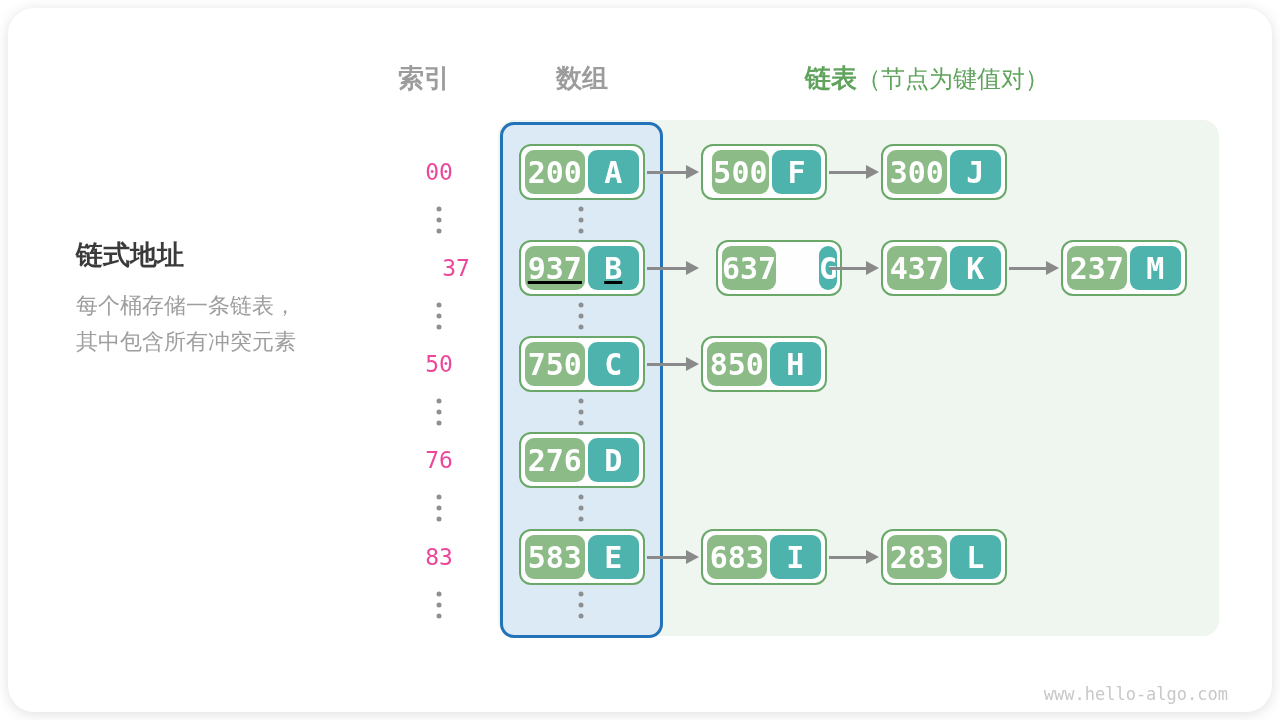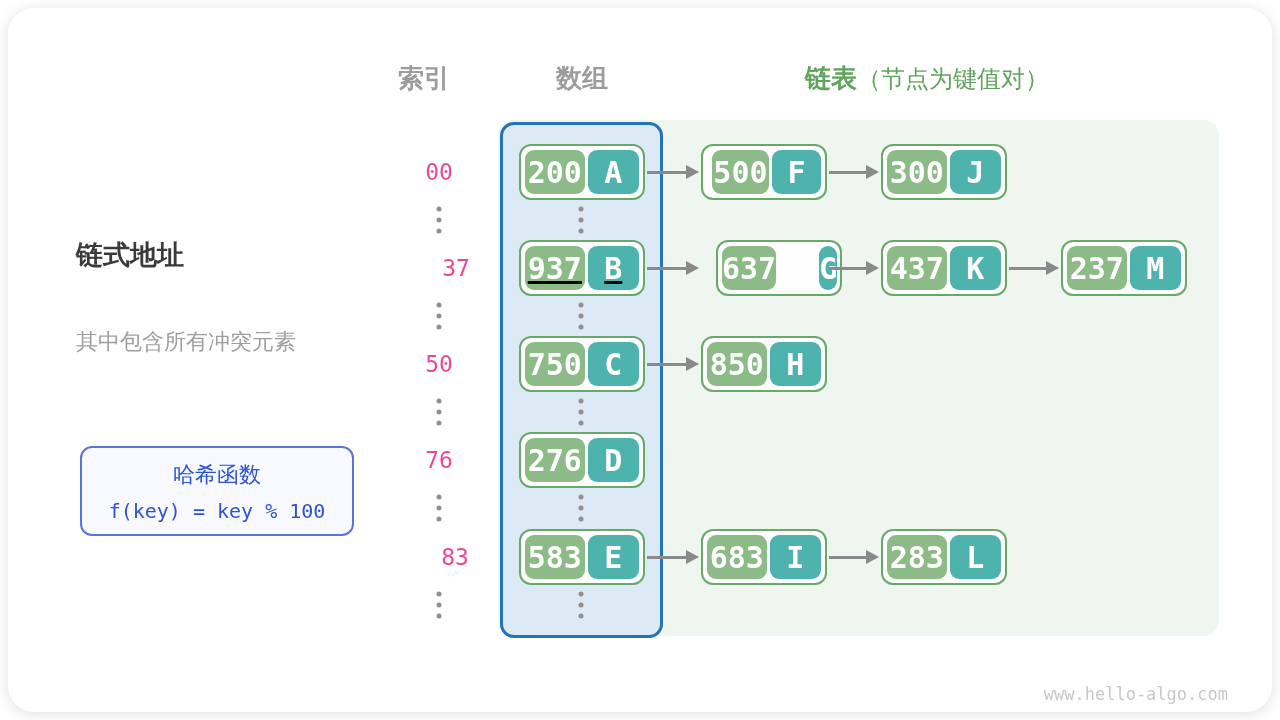--- a/index.html
+++ b/index.html
@@ -49,26 +49,23 @@
 
 <div class="card">
 
   <div class="col-header centered" style="left:416px;">索引</div>
   <div class="col-header centered" style="left:574px;">数组</div>
   <div class="list-header">
     <span class="strong">链表</span><span class="note">（节点为键值对）</span>
   </div>
 
   <div class="panel-title">链式地址</div>
+  <div class="panel-line" style="top:283px;">每个桶存储一条链表，</div>
   <div class="panel-line" style="top:319px;">其中包含所有冲突元素</div>
 
-  <div class="hash-box">
-    <div class="hash-title">哈希函数</div>
-    <div class="hash-formula mono">f(key) = key % 100</div>
-  </div>
 
   <div class="list-area"></div>
   <div class="array-box"></div>
 
   <div id="rows-layer">
       <div class="index-label mono" style="left: 431px; top: 164px;">00</div>
       <div class="node" style="left: 511px; top: 136px;">
         <div class="cell key mono">200</div>
         <div class="cell val mono">A</div>
       </div>
@@ -110,21 +107,21 @@
       <div class="arrow" style="left: 639px; top: 354.5px; width: 40px;"></div>
       <div class="node" style="left: 693px; top: 328px;">
         <div class="cell key mono">850</div>
         <div class="cell val mono">H</div>
       </div>
       <div class="index-label mono" style="left: 431px; top: 452px;">76</div>
       <div class="node" style="left: 511px; top: 424px;">
         <div class="cell key mono">276</div>
         <div class="cell val mono">D</div>
       </div>
-      <div class="index-label mono" style="left: 431px; top: 549px; margin-left: 16px;">83</div>
+      <div class="index-label mono" style="left: 431px; top: 549px;">83</div>
       <div class="node" style="left: 511px; top: 521px;">
         <div class="cell key mono">583</div>
         <div class="cell val mono">E</div>
       </div>
       <div class="arrow" style="left: 639px; top: 547.5px; width: 40px;"></div>
       <div class="node" style="left: 693px; top: 521px;">
         <div class="cell key mono">683</div>
         <div class="cell val mono">I</div>
       </div>
       <div class="arrow" style="left: 821px; top: 547.5px; width: 38px;"></div>

